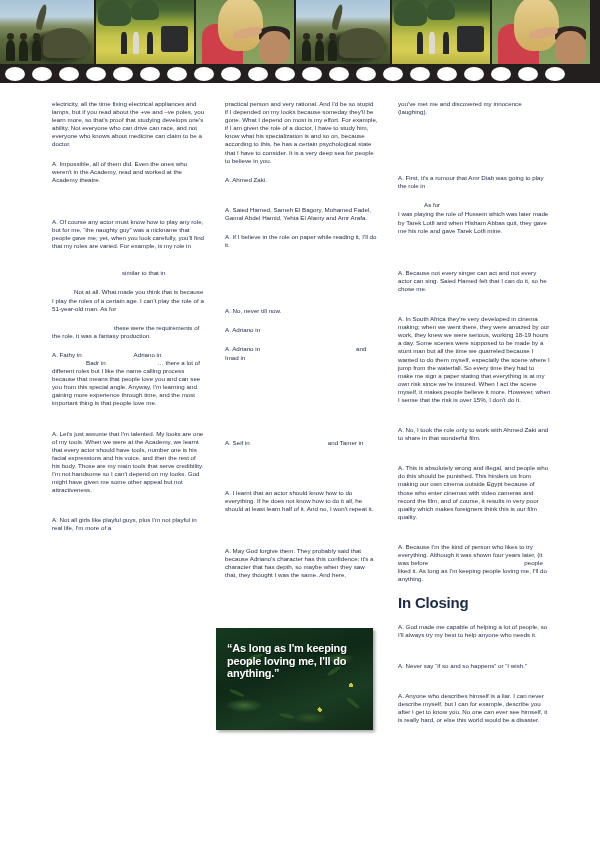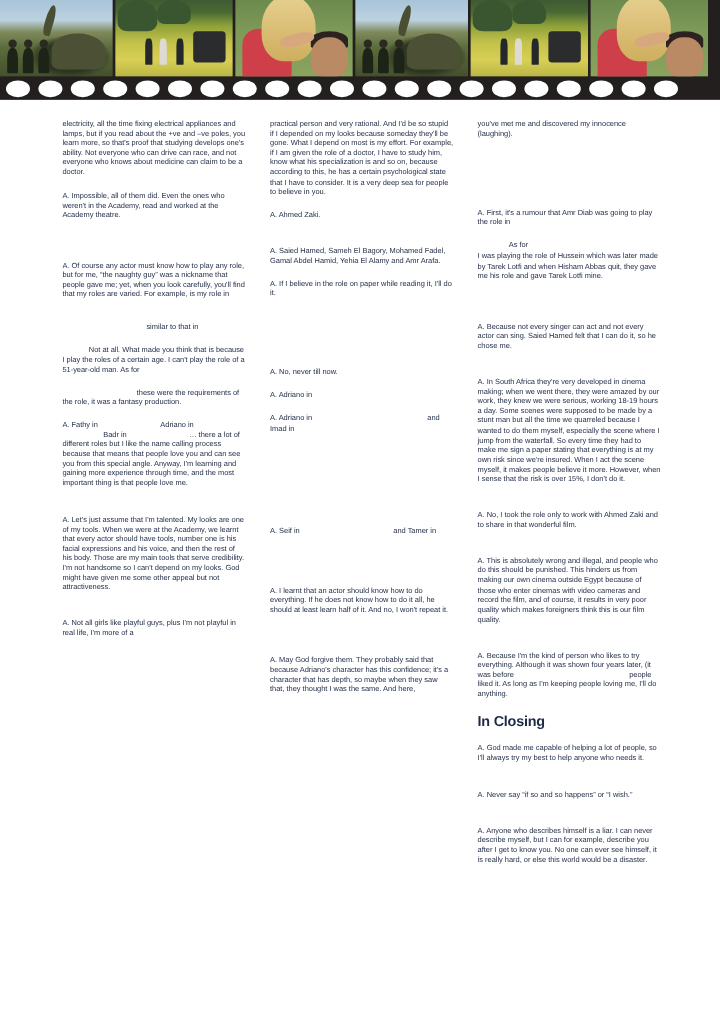--- a/index.html
+++ b/index.html
@@ -175,21 +175,21 @@
   .col p.gap-xl { margin-bottom: 34px; }
   .col p.gap-xxl { margin-bottom: 58px; }
   .col p.indent { text-indent: 22px; }
   .blank { display: inline-block; }
   .blank-sm { width: 30px; }
   .blank-md { width: 52px; }
   .blank-lg { width: 78px; }
   .blank-xl { width: 96px; }
 
   .section-head {
-    font-size: 12px;
+    font-size: 15px;
     font-weight: bold;
     color: #1d2a47;
     margin: 2px 0 12px 0;
     letter-spacing: -0.2px;
   }
 
   
   .photo-portrait {
     position: absolute;
     left: 15px; top: 630px;
@@ -455,14 +455,23 @@
       <p><span>A. Because I'm the kind of person who likes to try everything. Although it was shown four years later, (it was before</span><span class="blank blank-xl"></span><span>people liked it. As long as I'm keeping people loving me, I'll do anything.</span></p>
       <h2 class="section-head">In Closing</h2>
       <p class="gap-lg">A. God made me capable of helping a lot of people, so I'll always try my best to help anyone who needs it.</p>
       <p class="gap-lg">A. Never say “if so and so happens” or “I wish.”</p>
       <p>A. Anyone who describes himself is a liar. I can never describe myself, but I can for example, describe you after I get to know you. No one can ever see himself, it is really hard, or else this world would be a disaster.</p>
     </div>
 
   </div>
 
 
+  <div class="pullquote">
+    <div class="pq-bg"></div>
+    <div class="pq-leaf" style="left:8%; top:62%; transform:rotate(24deg)"></div>
+    <div class="pq-leaf" style="left:70%; top:40%; transform:rotate(-34deg)"></div>
+    <div class="pq-leaf" style="left:40%; top:84%; transform:rotate(12deg)"></div>
+    <div class="pq-leaf" style="left:20%; top:26%; transform:rotate(-18deg)"></div>
+    <div class="pq-leaf" style="left:82%; top:72%; transform:rotate(40deg)"></div>
+    <div class="pq-text">“As long as I'm keeping people loving me, I'll do anything.”</div>
+  </div>
 
 </div>
 
 </body></html>

